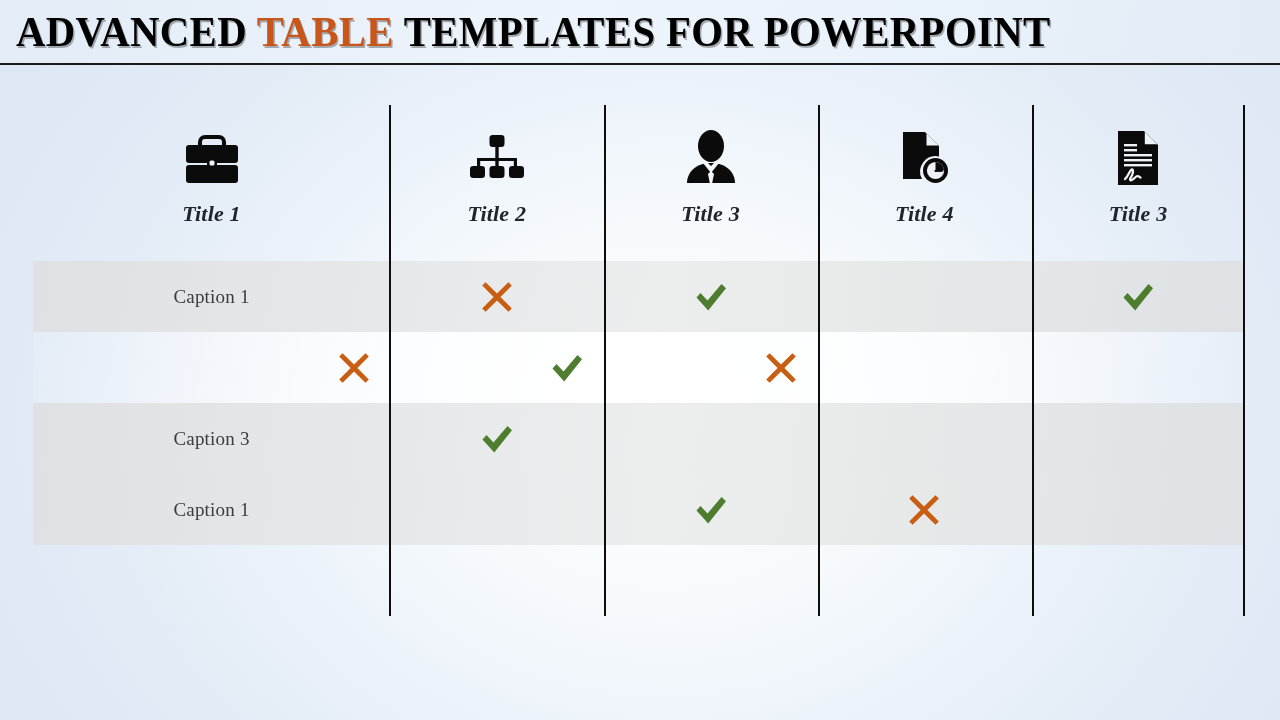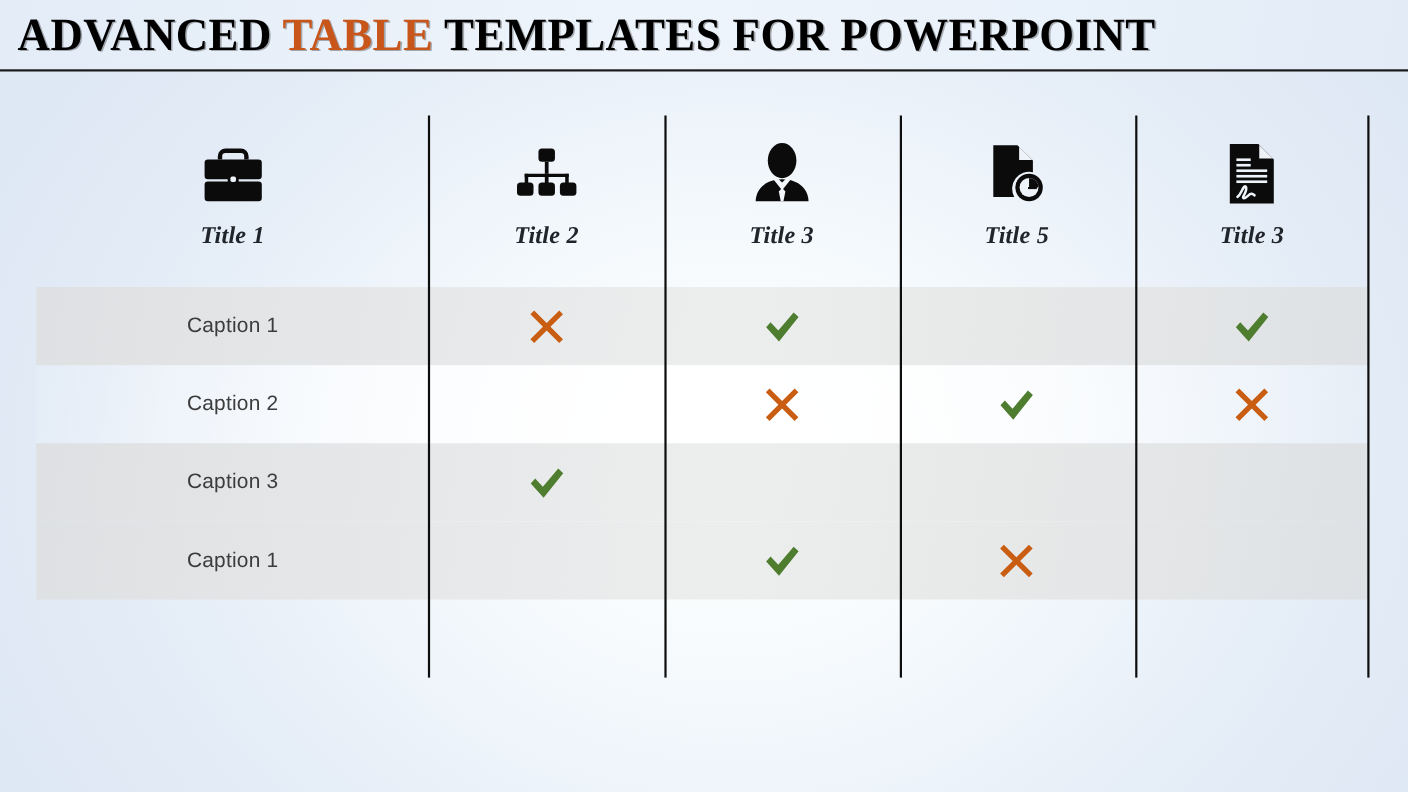--- a/index.html
+++ b/index.html
@@ -143,21 +143,21 @@
   }
   .cell.first {
     width: 357px;
     justify-content: center;
   }
   .cell.rest {
     width: 213.75px;
     justify-content: center;
   }
   .caption {
-    font-family: Liberation Sans, sans-serif;
+    font-family: Liberation Serif, serif;
     font-size: 19px;
     color: #3c3c3c;
     letter-spacing: 0.2px;
   }
   .mark { line-height: 0; }
   .mark svg { display: block; }
 
   
   .vline {
     position: absolute;
@@ -230,21 +230,21 @@
           <svg width="52" height="58" viewBox="0 0 52 58">
             <path fill="#0b0b0b" d="M5 3h22l14 14v10.5a15.5 15.5 0 0 0-17 22.5H5z"></path>
             <path fill="#0b0b0b" d="M28 4.5V16h11.5z" opacity="0"></path>
             <path fill="#eef3f9" d="M28.5 4.5 L28.5 16.5 L40.5 16.5 Z"></path>
             <circle cx="37.5" cy="41.5" r="12.5" fill="#0b0b0b"></circle>
             <circle cx="37.5" cy="41.5" r="8.6" fill="#eef3f9"></circle>
             <path fill="#0b0b0b" d="M37.5 41.5 V32.9 A8.6 8.6 0 0 1 46.1 41.5 Z"></path>
             <rect x="36.6" y="41" width="8" height="1.9" fill="#0b0b0b"></rect>
           </svg>
         </div>
-        <div class="htitle">Title 5</div>
+        <div class="htitle">Title 4</div>
       </div>
 
       <div class="hcell rest">
         <div class="hicon">
           <svg width="48" height="58" viewBox="0 0 48 58">
             <path fill="#0b0b0b" d="M4 2h26l14 14v40H4z"></path>
             <path fill="#eef3f9" d="M30.8 2.8 L30.8 15.2 L43.2 15.2 Z"></path>
             <rect x="10" y="15" width="13" height="2.4" fill="#eef3f9"></rect>
             <rect x="10" y="20" width="13" height="2.4" fill="#eef3f9"></rect>
             <rect x="10" y="25" width="28" height="2.4" fill="#eef3f9"></rect>
@@ -282,23 +282,20 @@
           </div>
           <div class="cell rest">
             <span class="mark">
               <svg width="38" height="38" viewBox="0 0 38 38">
                 <path d="M4.5 19.5 L8.5 15 L15.5 22.5 L29.5 6 L34 10.2 L16.2 32.5 Z" fill="#4e7d30"></path>
               </svg>
             </span>
           </div>
         </div>
         <div class="row plain">
-          <div class="cell first">
-            <span class="caption">Caption 2</span>
-          </div>
           <div class="cell rest">
             <span class="mark"></span>
           </div>
           <div class="cell rest">
             <span class="mark">
               <svg width="34" height="34" viewBox="0 0 34 34">
                 <path d="M5.6 2.2 L17 13.6 L28.4 2.2 L31.8 5.6 L20.4 17 L31.8 28.4 L28.4 31.8 L17 20.4 L5.6 31.8 L2.2 28.4 L13.6 17 L2.2 5.6 Z" fill="#c95d12"></path>
               </svg>
             </span>
           </div>

